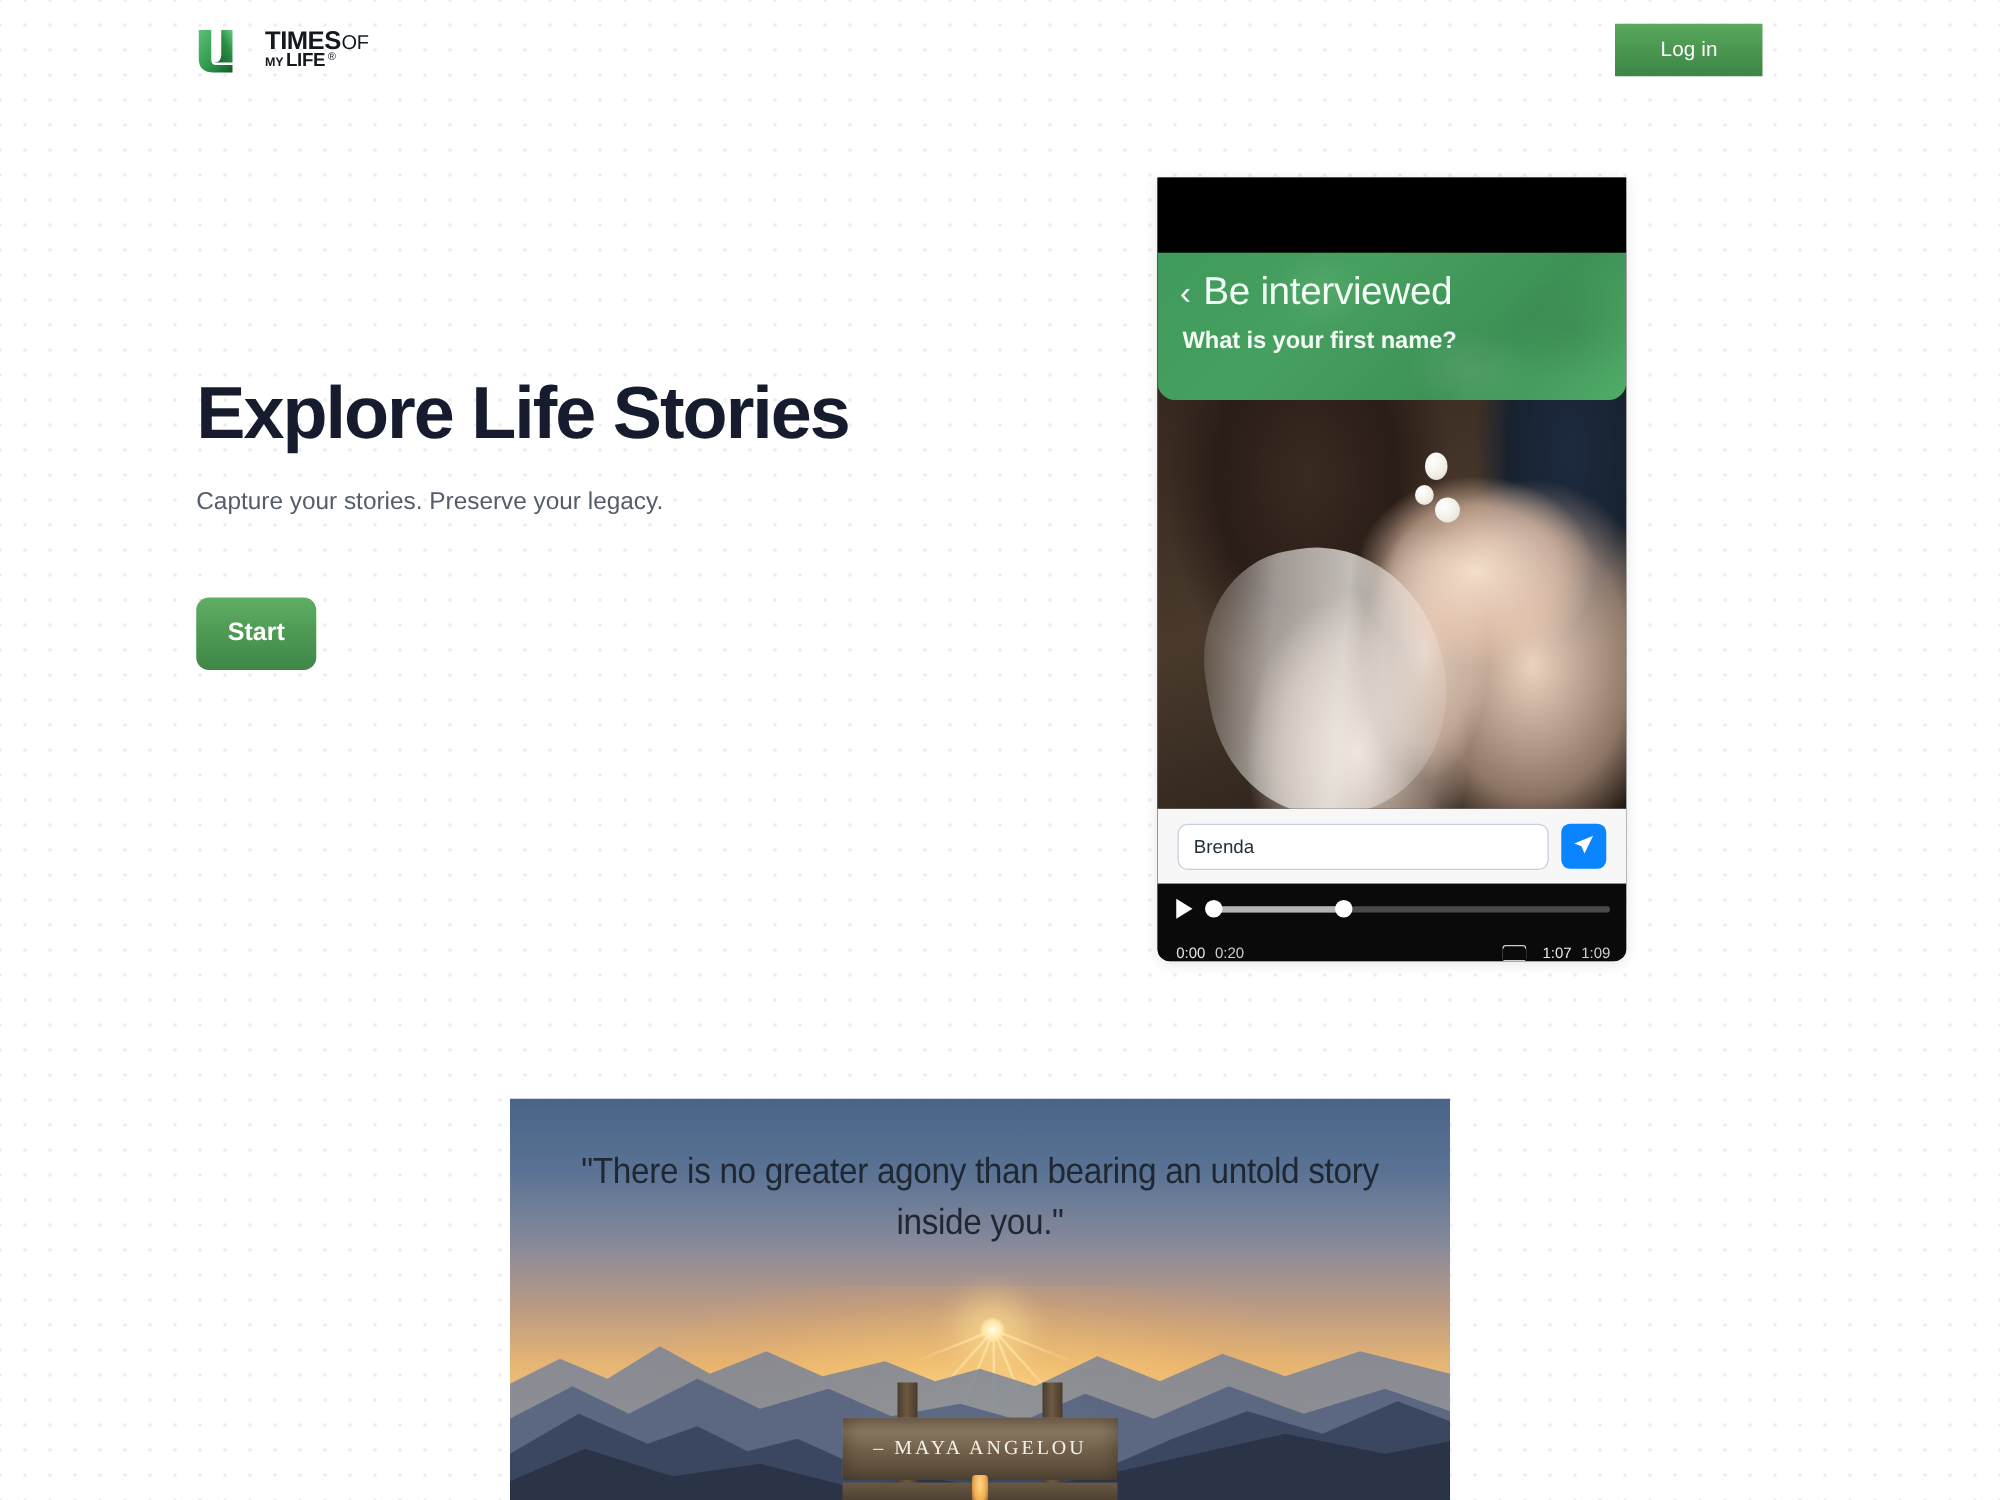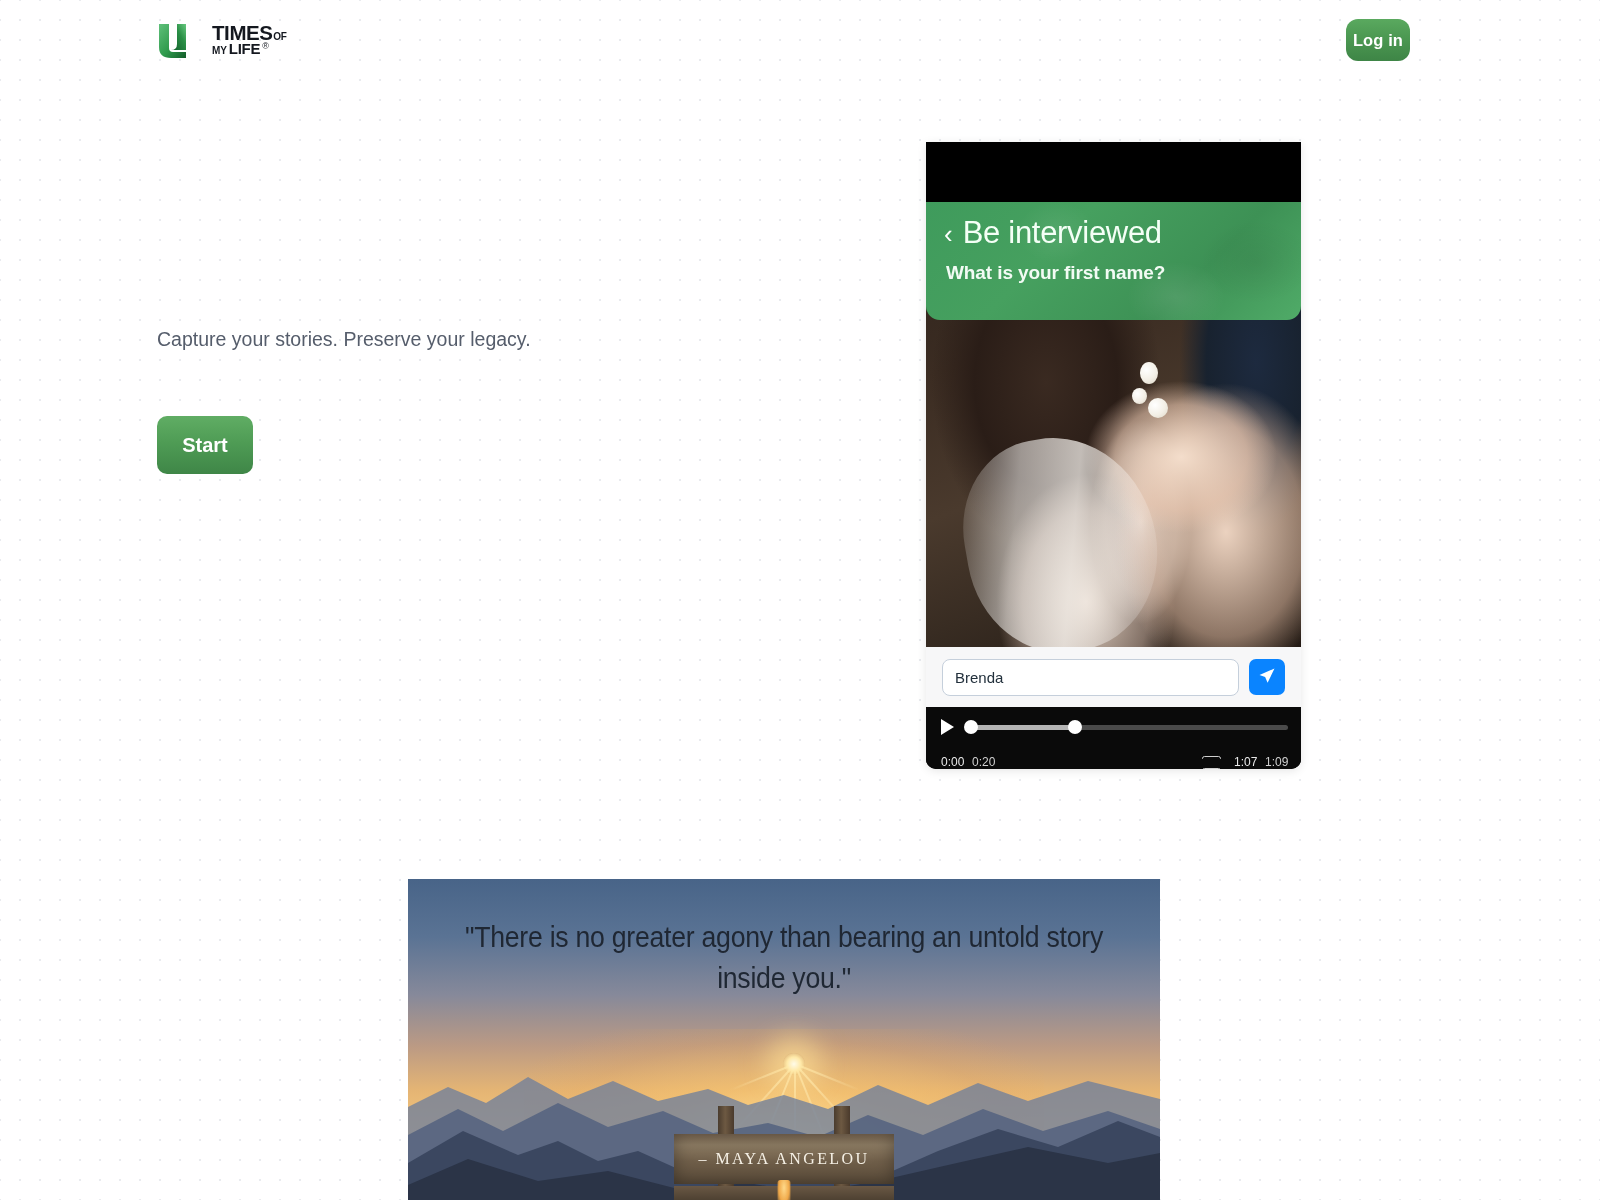--- a/index.html
+++ b/index.html
@@ -60,22 +60,22 @@
     display: flex;
     align-items: baseline;
     white-space: nowrap;
   }
   .wm-times {
     font-size: 20.5px;
     font-weight: 700;
     letter-spacing: -0.4px;
   }
   .wm-of {
-    font-size: 10px;
-    font-weight: 700;
+    font-size: 16px;
+    font-weight: 400;
     letter-spacing: -0.2px;
     margin-left: 0.5px;
     text-align: right;
   }
   .wm-row2 { margin-top: 1px; }
   .wm-my {
     font-size: 10px;
     font-weight: 700;
     letter-spacing: -0.1px;
     margin-right: 2px;
@@ -125,25 +125,25 @@
     height: 2.6px;
     background: #2e8b46;
   }
 
   .header-spacer { flex: 1 1 auto; }
 
   .btn-login {
     background: linear-gradient(180deg, #5aa95f 0%, #4d9a53 40%, #3e8546 100%);
     color: #ffffff;
     border: none;
-    border-radius: 12px;
+    border-radius: 0;
     font-size: 16.5px;
-    font-weight: 700;
+    font-weight: 400;
     font-family: "Liberation Sans", sans-serif;
-    padding: 0 7px;
+    padding: 0 36px;
     height: 42px;
     cursor: pointer;
     letter-spacing: 0.1px;
   }
 
   
   .hero {
     position: absolute;
     top: 300px;
     left: 157px;
@@ -634,20 +634,21 @@
     </span>
   </a>
 
 
   <span class="header-spacer"></span>
 
   <button class="btn-login">Log in</button>
 </header>
 
 <section class="hero">
+  <h1 class="hero-title">Explore Life Stories</h1>
   <p class="hero-sub">Capture your stories. Preserve your legacy.</p>
   <button class="btn-start">Start</button>
 </section>
 
 <section class="video-widget">
 
   <div class="video-stage">
     <div class="letterbox"></div>
 
     <div class="photo">

